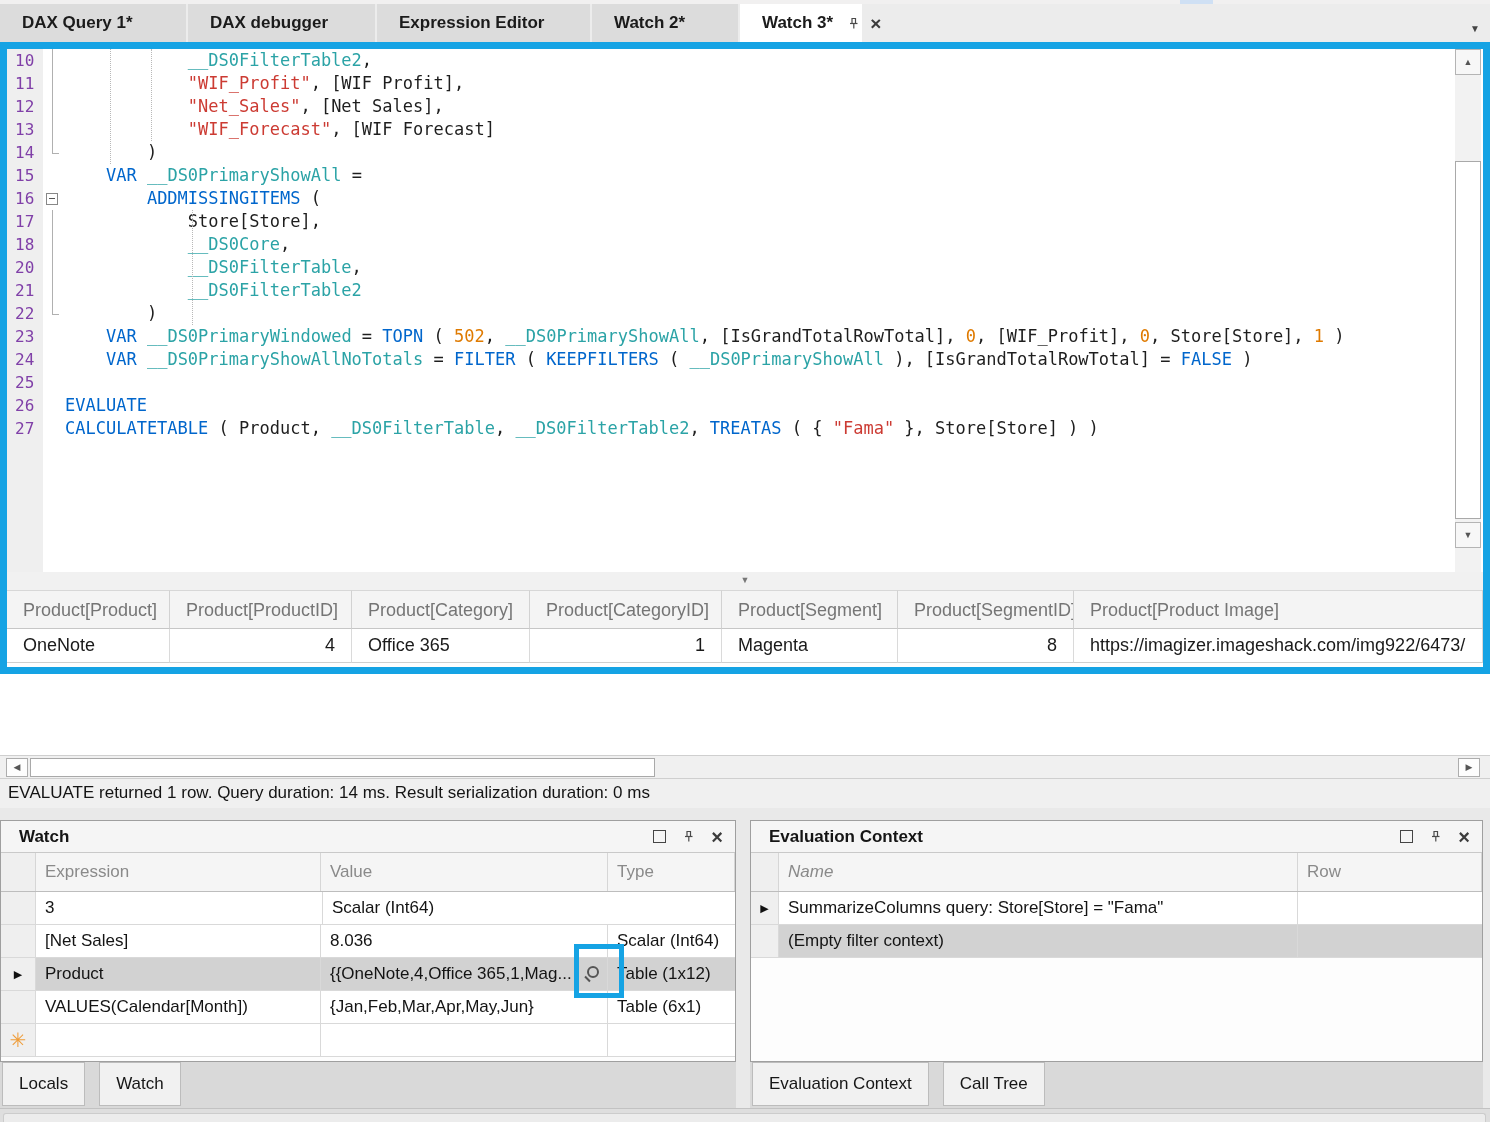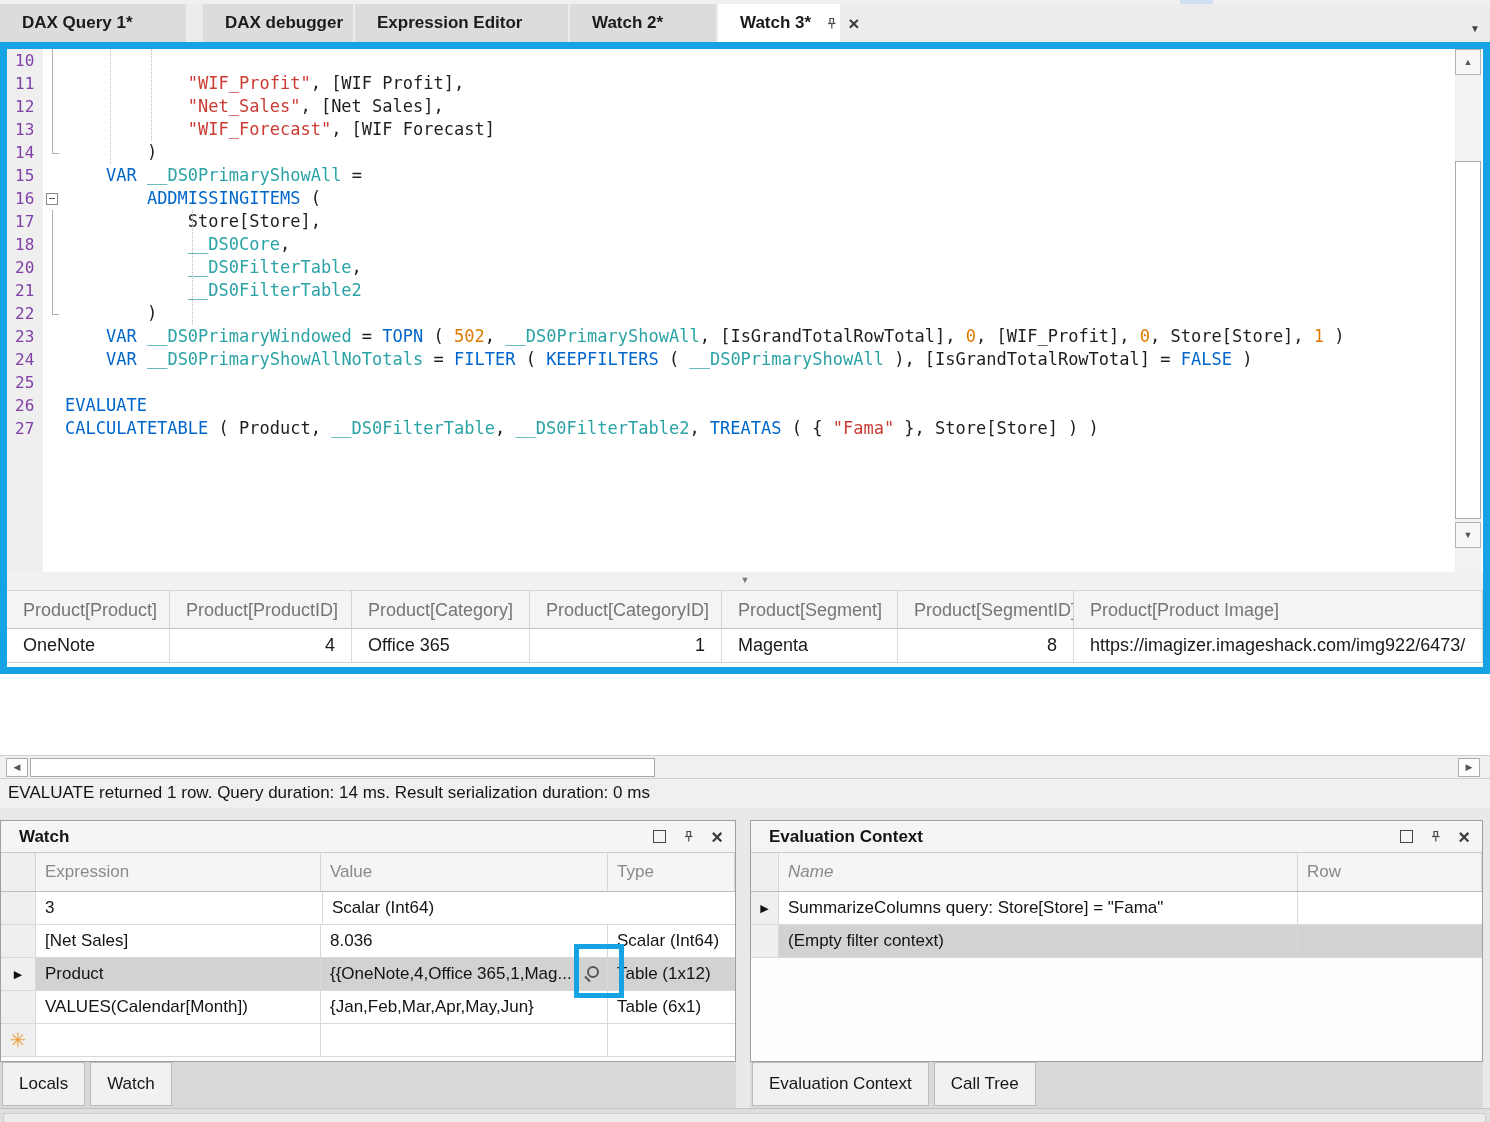--- a/index.html
+++ b/index.html
@@ -105,21 +105,21 @@
   .mag{position:absolute;right:6px;top:7px;width:17px;height:17px}
   .mag::before{content:"";position:absolute;top:1px;right:2px;width:8px;height:8px;
                border:2px solid #555;border-radius:50%}
   .mag::after{content:"";position:absolute;left:0px;bottom:2px;width:7px;height:2px;
               background:#555;transform:rotate(45deg)}
 
   .tabstrip{position:absolute;top:1062px;height:46px;background:#d9d9d9;display:flex;align-items:flex-start}
   .tabstrip.watch-strip{left:0;width:736px}
   .tabstrip.ec-strip{left:750px;width:733px}
   .btab{height:44px;background:#f1f1f1;border:1px solid #bcbcbc;display:flex;align-items:center;
-        padding:0 16px;font-size:17px;color:#161616;margin-right:5px;box-sizing:border-box;white-space:nowrap}
+        padding:0 16px;font-size:17px;color:#161616;margin-right:14px;box-sizing:border-box;white-space:nowrap}
   .btab:first-child{margin-left:2px}
 
   .magbox{position:absolute;left:574px;top:944px;width:50px;height:54px;box-sizing:border-box;
           border:5px solid var(--annotation-blue)}
 
   .bottom-strip{position:absolute;left:0;top:1108px;width:1490px;height:14px;background:#dedede;
                 border-top:1px solid #c2c2c2;box-sizing:border-box}
   .bottom-inner{position:absolute;left:3px;top:1113px;width:1483px;height:9px;background:#ececec;
                 border:1px solid #cccccc;border-bottom:none;border-radius:3px 3px 0 0;box-sizing:border-box}
 </style>
@@ -130,21 +130,21 @@
 
   <div class="top-sliver">
     <div class="sliver-blue"></div>
   </div>
 
   <div class="tabbar">
     <div id="tabs-holder" style="display:flex">
         <div class="tab" style="width: 186px;">
           <span>DAX Query 1*</span>
         </div>
-        <div class="tab" style="width: 150px; margin-left: 15px;">
+        <div class="tab" style="width: 187px;">
           <span>DAX debugger</span>
         </div>
         <div class="tab" style="width: 213px;">
           <span>Expression Editor</span>
         </div>
         <div class="tab" style="width: 146px;">
           <span>Watch 2*</span>
         </div>
         <div class="tab active" style="width: 122px;">
           <span>Watch 3*</span>
@@ -163,20 +163,21 @@
     <span class="tab-dropdown">▼</span>
   </div>
 
   <div class="region">
     <div class="editor">
       <div class="gutter-bg"></div>
       <div class="lines" id="code-lines">
           <div class="code-line">
             <span class="ln">10</span>
             <span class="fold fold-line"></span>
+            <span class="code"><span>            </span><span class="seg-v">__DS0FilterTable2</span><span>,</span></span>
           </div>
           <div class="code-line">
             <span class="ln">11</span>
             <span class="fold fold-line"></span>
             <span class="code"><span>            </span><span class="seg-s">"WIF_Profit"</span><span>, [WIF Profit],</span></span>
           </div>
           <div class="code-line">
             <span class="ln">12</span>
             <span class="fold fold-line"></span>
             <span class="code"><span>            </span><span class="seg-s">"Net_Sales"</span><span>, [Net Sales],</span></span>

